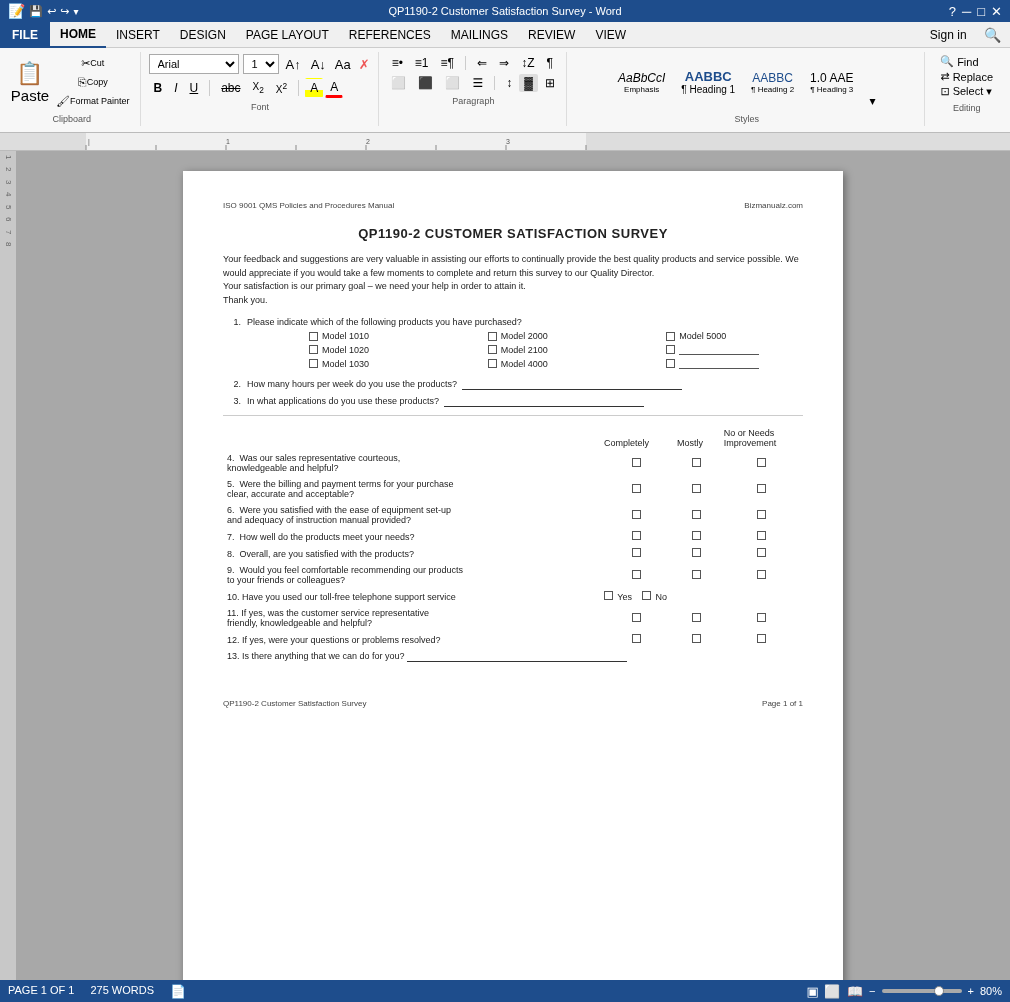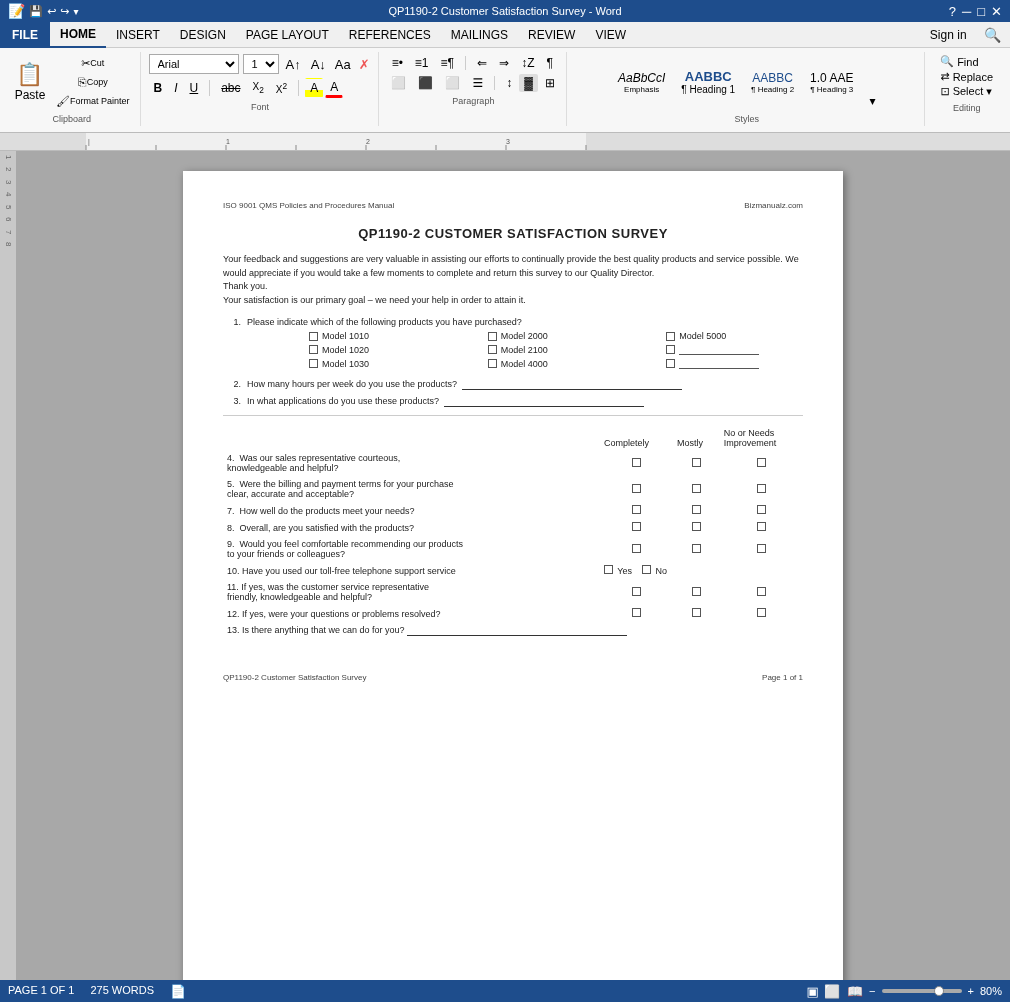--- a/index.html
+++ b/index.html
@@ -409,21 +409,21 @@
   <span style="padding:2px 8px; font-size:14px;">🔍</span>
 </div>
 
 <div class="ribbon">
   <div class="ribbon-row">
 
     <div class="ribbon-group">
       <div class="ribbon-tools">
         <div class="ribbon-btn" style="width:40px;">
           <span style="font-size:22px;">📋</span>
-          <span style="font-size:12px;">Paste</span>
+          <span style="font-size:15px;">Paste</span>
         </div>
         <div class="ribbon-small-row">
           <div class="ribbon-btn ribbon-btn-small">
             <span>✂</span>
               <span style="font-size:9px;"> Cut</span>
           </div>
           <div class="ribbon-btn ribbon-btn-small">
             <span>⎘</span>
               <span style="font-size:9px;"> Copy</span>
           </div>
@@ -579,22 +579,22 @@
 
       <div class="page-header">
         <span>ISO 9001 QMS Policies and Procedures Manual</span>
         <span>Bizmanualz.com</span>
       </div>
 
       <div class="doc-title">QP1190-2 CUSTOMER SATISFACTION SURVEY</div>
 
       <div class="intro-text">
         <p>Your feedback and suggestions are very valuable in assisting our efforts to continually provide the best quality products and service possible.  We would appreciate if you would take a few moments to complete and return this survey to our Quality Director.</p>
+        <p>Your satisfaction is our primary goal – we need your help in order to attain it.</p>
         <p>Thank you.</p>
-        <p>Your satisfaction is our primary goal – we need your help in order to attain it.</p>
       </div>
 
       <div class="survey-question">
         <span class="q-num">1.</span>
         <div class="q-text">
           <span>Please indicate which of the following products you have purchased?</span>
           <div class="products-grid">
             <div class="product-item">
               <span class="checkbox-sq"></span>
               <span>Model 1010</span>
@@ -671,20 +671,26 @@
             <td class="cb-cell"><span class="checkbox-sq"></span></td>
           </tr>
 
           <tr>
             <td class="q-cell">5.&nbsp; Were the billing and payment terms for your purchase<br>clear, accurate and acceptable?</td>
             <td class="cb-cell"><span class="checkbox-sq"></span></td>
             <td class="cb-cell"><span class="checkbox-sq"></span></td>
             <td class="cb-cell"><span class="checkbox-sq"></span></td>
           </tr>
 
+          <tr>
+            <td class="q-cell">6.&nbsp; Were you satisfied with the ease of equipment set-up<br>and adequacy of instruction manual provided?</td>
+            <td class="cb-cell"><span class="checkbox-sq"></span></td>
+            <td class="cb-cell"><span class="checkbox-sq"></span></td>
+            <td class="cb-cell"><span class="checkbox-sq"></span></td>
+          </tr>
 
           <tr>
             <td class="q-cell">7.&nbsp; How well do the products meet your needs?</td>
             <td class="cb-cell"><span class="checkbox-sq"></span></td>
             <td class="cb-cell"><span class="checkbox-sq"></span></td>
             <td class="cb-cell"><span class="checkbox-sq"></span></td>
           </tr>
 
           <tr>
             <td class="q-cell">8.&nbsp; Overall, are you satisfied with the products?</td>

